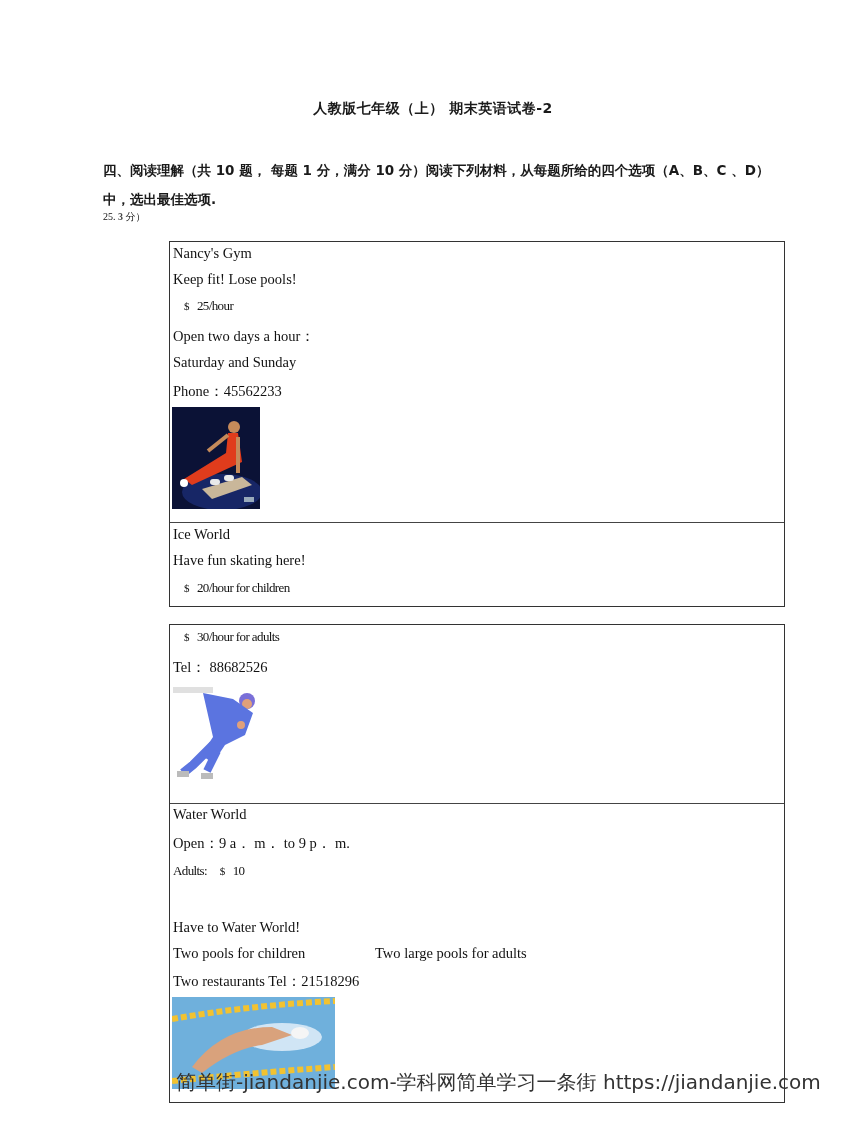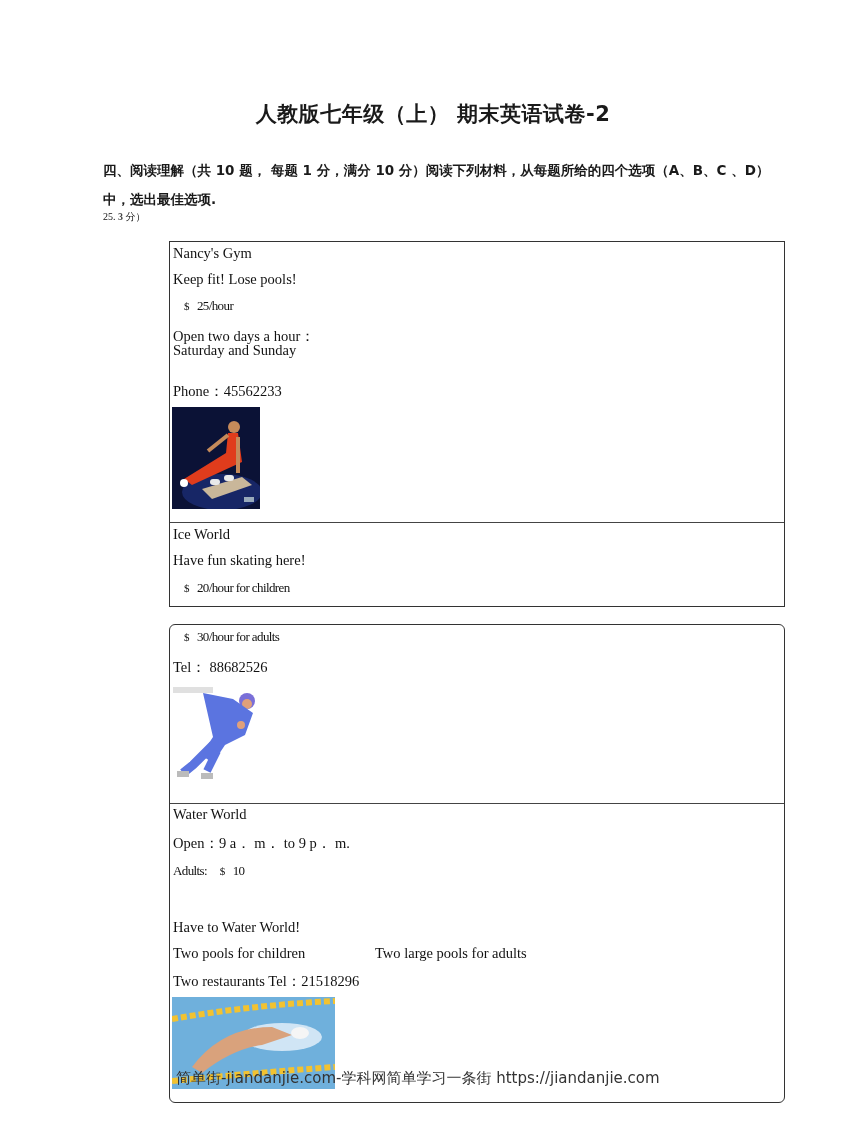--- a/index.html
+++ b/index.html
@@ -1,52 +1,52 @@
 <!DOCTYPE html>
 <html><head>
   <meta charset="utf-8">
   <style>
     html, body { margin: 0; padding: 0; background: #ffffff; }
     body { width: 866px; height: 1122px; position: relative; overflow: hidden; font-family: "Liberation Serif", "DejaVu Serif", serif; color: #111; }
-    .title { position: absolute; top: 100px; left: 0; width: 866px; text-align: center; font-size: 21px; font-weight: bold; letter-spacing: 0.5px; font-family: "DejaVu Sans", sans-serif; color:#1a1a1a; }
+    .title { position: absolute; top: 100px; left: 0; width: 866px; text-align: center; font-size: 14px; font-weight: bold; letter-spacing: 0.5px; font-family: "DejaVu Sans", sans-serif; color:#1a1a1a; }
     .instr { position: absolute; left: 103px; top: 156px; width: 670px; font-size: 13.5px; font-weight: bold; line-height: 29px; font-family: "DejaVu Sans", sans-serif; color:#1a1a1a; }
     .qnum { position: absolute; left: 103px; top: 210px; font-size: 10px; }
     .qnum .score { color: #444; font-weight: bold; }
     .box { position: absolute; left: 121px; width: 616px; border: 1px solid #333; box-sizing: border-box; margin-left: 48px; }
     .box1 { top: 241px; height: 366px; }
-    .box2 { top: 624px; height: 479px; border-radius: 6px; }
+    .box2 { top: 624px; height: 479px; }
     .divider { position: absolute; left: 0; right: 0; border-top: 1px solid #444; }
     .line { position: absolute; left: 3px; font-size: 14.5px; white-space: nowrap; color:#111; }
     .line.small { font-size: 13px; letter-spacing: -0.6px; }
     .line .dollar { font-size: 11px; margin-right: 8px; }
     .img { position: absolute; overflow: hidden; }
     .gym-img { left: 2px; top: 165px; width: 88px; height: 102px; background: #0a0f2a; }
     .skate-img { left: 3px; top: 60px; width: 90px; height: 100px; background: #fff; }
     .swim-img { left: 2px; top: 372px; width: 163px; height: 92px; background: linear-gradient(180deg,#5aa6d6,#8cc7ea 40%,#6fb3de); }
-    .watermark { position: absolute; left: 176px; top: 1069px; font-size: 15px; color: #333; font-family: "DejaVu Sans", sans-serif; white-space: nowrap; }
+    .watermark { position: absolute; left: 176px; top: 1069px; font-size: 20px; color: #333; font-family: "DejaVu Sans", sans-serif; white-space: nowrap; }
   </style>
 </head>
 <body>
 
 <div class="title">人教版七年级（上）  期末英语试卷-2</div>
 <div class="instr">四、阅读理解（共 10 题，    每题 1 分，满分 10 分）阅读下列材料，从每题所给的四个选项（A、B、C 、D）中，选出最佳选项.</div>
 <div class="qnum">
   <span>25.</span>
   <span class="score">3</span>
   <span>分）</span>
 </div>
 
 <div class="box box1">
   <div class="line" style="top:3px">Nancy's Gym</div>
   <div class="line" style="top:29px">Keep  fit! Lose pools!</div>
   <div class="line small" style="top:56px;left:14px">
     <span class="dollar">$</span><span>25/hour</span>
   </div>
   <div class="line" style="top:85px">Open two days a hour：</div>
-  <div class="line" style="top:100px">Saturday and Sunday</div>
+  <div class="line" style="top:112px">Saturday and Sunday</div>
   <div class="line" style="top:140px">Phone：45562233</div>
   <div class="img gym-img">
     <svg width="88" height="102" viewBox="0 0 88 102">
       <rect width="88" height="102" fill="#0b1236"></rect>
       <ellipse cx="50" cy="85" rx="40" ry="18" fill="#1d2f7a" opacity="0.7"></ellipse>
       <path d="M30 82 L70 70 L80 78 L40 92 Z" fill="#c9b79a"></path>
       <rect x="38" y="72" width="10" height="6" rx="3" fill="#e9e9e9"></rect>
       <rect x="52" y="68" width="10" height="6" rx="3" fill="#e9e9e9"></rect>
       <circle cx="62" cy="20" r="6" fill="#c58a5a"></circle>
       <path d="M56 26 L66 26 L70 55 L20 78 L12 72 L54 46 Z" fill="#e03c1c"></path>

